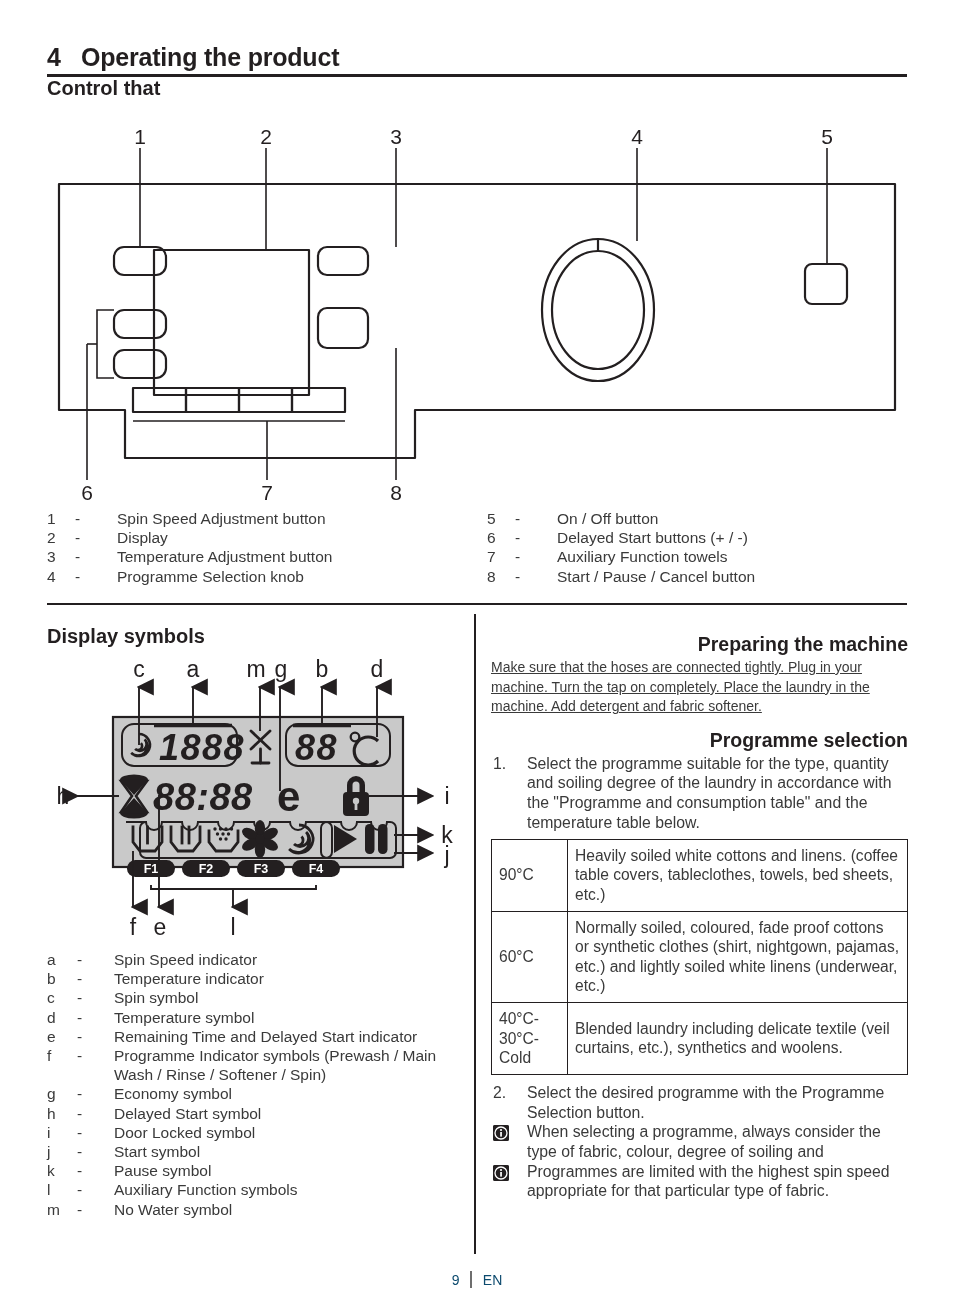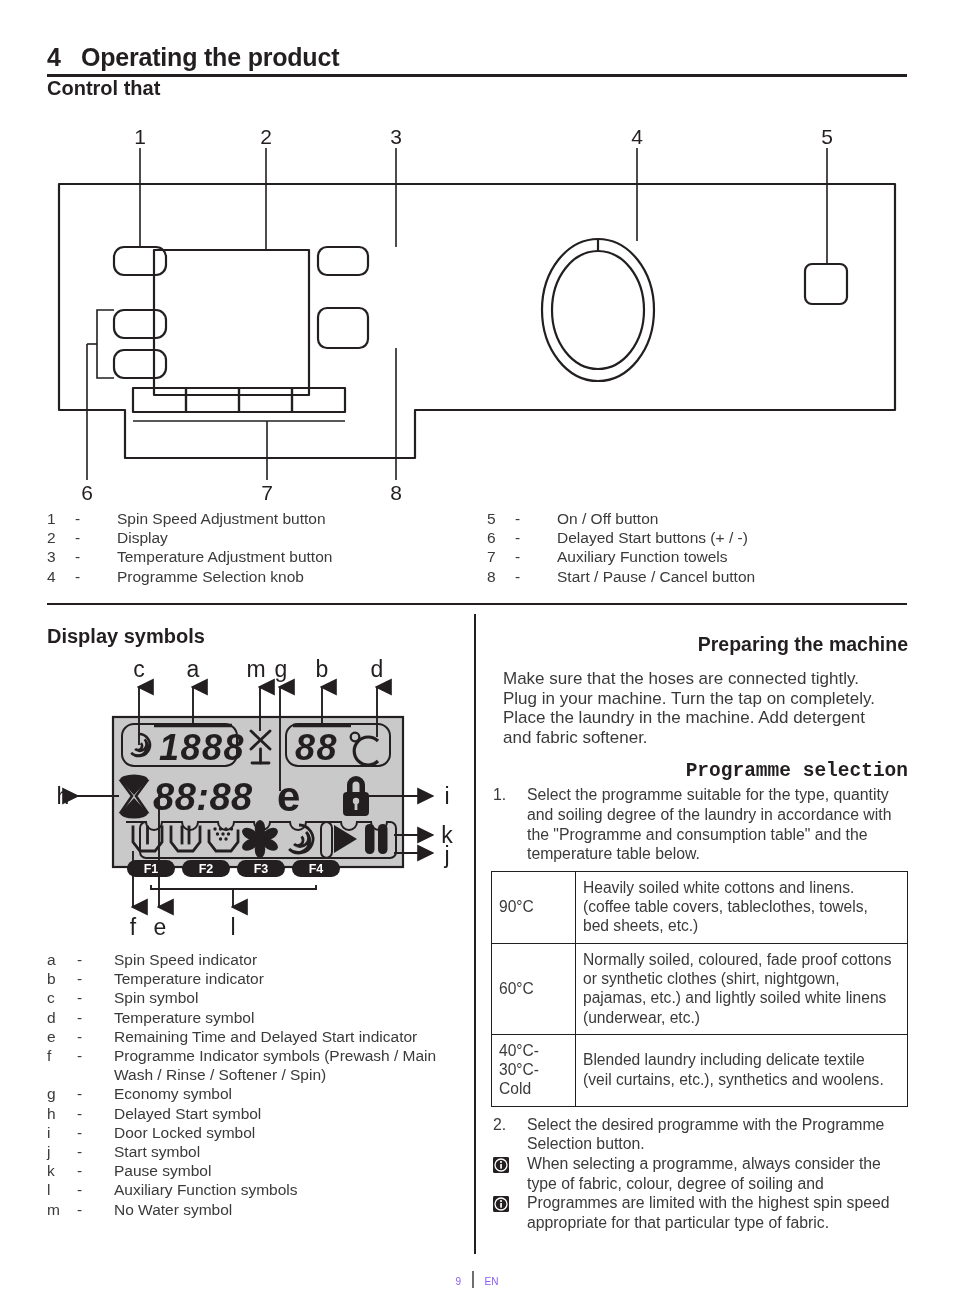--- a/index.html
+++ b/index.html
@@ -118,24 +118,25 @@
     width: 417px;
   }
   .rc-h {
     font-size: 19.5px;
     font-weight: bold;
     line-height: 25px;
     margin: 0 0 1px 0;
     text-align: right;
   }
   .rc-p {
-    font-size: 17px;
+    font-size: 14px;
     line-height: 19.6px;
     color: #3a3a3a;
-    margin: 12px;
+    margin: 0;
+    text-decoration: underline;
   }
   .rc-list {
     margin: 0; padding: 0;
     font-size: 15.8px;
     line-height: 19.6px;
     color: #3a3a3a;
   }
   .rc-item {
     display: flex;
     margin: 0 0 0 0;
@@ -163,37 +164,37 @@
   .temp-table {
     border-collapse: collapse;
     width: 417px;
     font-size: 15.6px;
     line-height: 19.3px;
     color: #3a3a3a;
     margin: 7px 0 8px 0;
   }
   .temp-table td {
     border: 1.6px solid #231f20;
-    padding: 6px 14px 7px 7px;
+    padding: 6px 6px 7px 7px;
     vertical-align: middle;
   }
   .temp-table td.tcol {
     width: 62px;
     white-space: pre-line;
     vertical-align: middle;
   }
 
   
   .footer {
     position: absolute;
     left: 0; top: 1268px;
     width: 954px;
     text-align: center;
-    font-size: 10px;
-    color: #8b5cf6;
+    font-size: 14px;
+    color: #0c4a6e;
   }
   .footer .pg { padding-right: 11px; }
   .footer .bar {
     display:inline-block;
     width: 1.4px; height: 17px;
     background: #6e6e6e;
     position: relative; top: 3px;
   }
   .footer .lang { padding-left: 11px; }
 </style>
@@ -573,21 +574,21 @@
       </tr>
     </tbody>
       </table>
   </div>
 
   <div class="rcol">
 
     <div class="rc-h">Preparing the machine</div>
     <p class="rc-p">Make sure that the hoses are connected tightly. Plug in your machine. Turn the tap on completely. Place the laundry in the machine. Add detergent and fabric softener.</p>
 
-    <div class="rc-h" style="margin-top:1px;font-family:Liberation Mono, monospace;">Programme selection</div>
+    <div class="rc-h" style="margin-top:11px;">Programme selection</div>
 
     <div class="rc-list">
       <div class="rc-item">
         <span class="marker">1.</span>
         <span class="body">Select the programme suitable for the type, quantity and soiling degree of the laundry in accordance with the "Programme and consumption table" and the temperature table below.</span>
       </div>
     </div>
 
     <table class="temp-table">
       <tbody>

